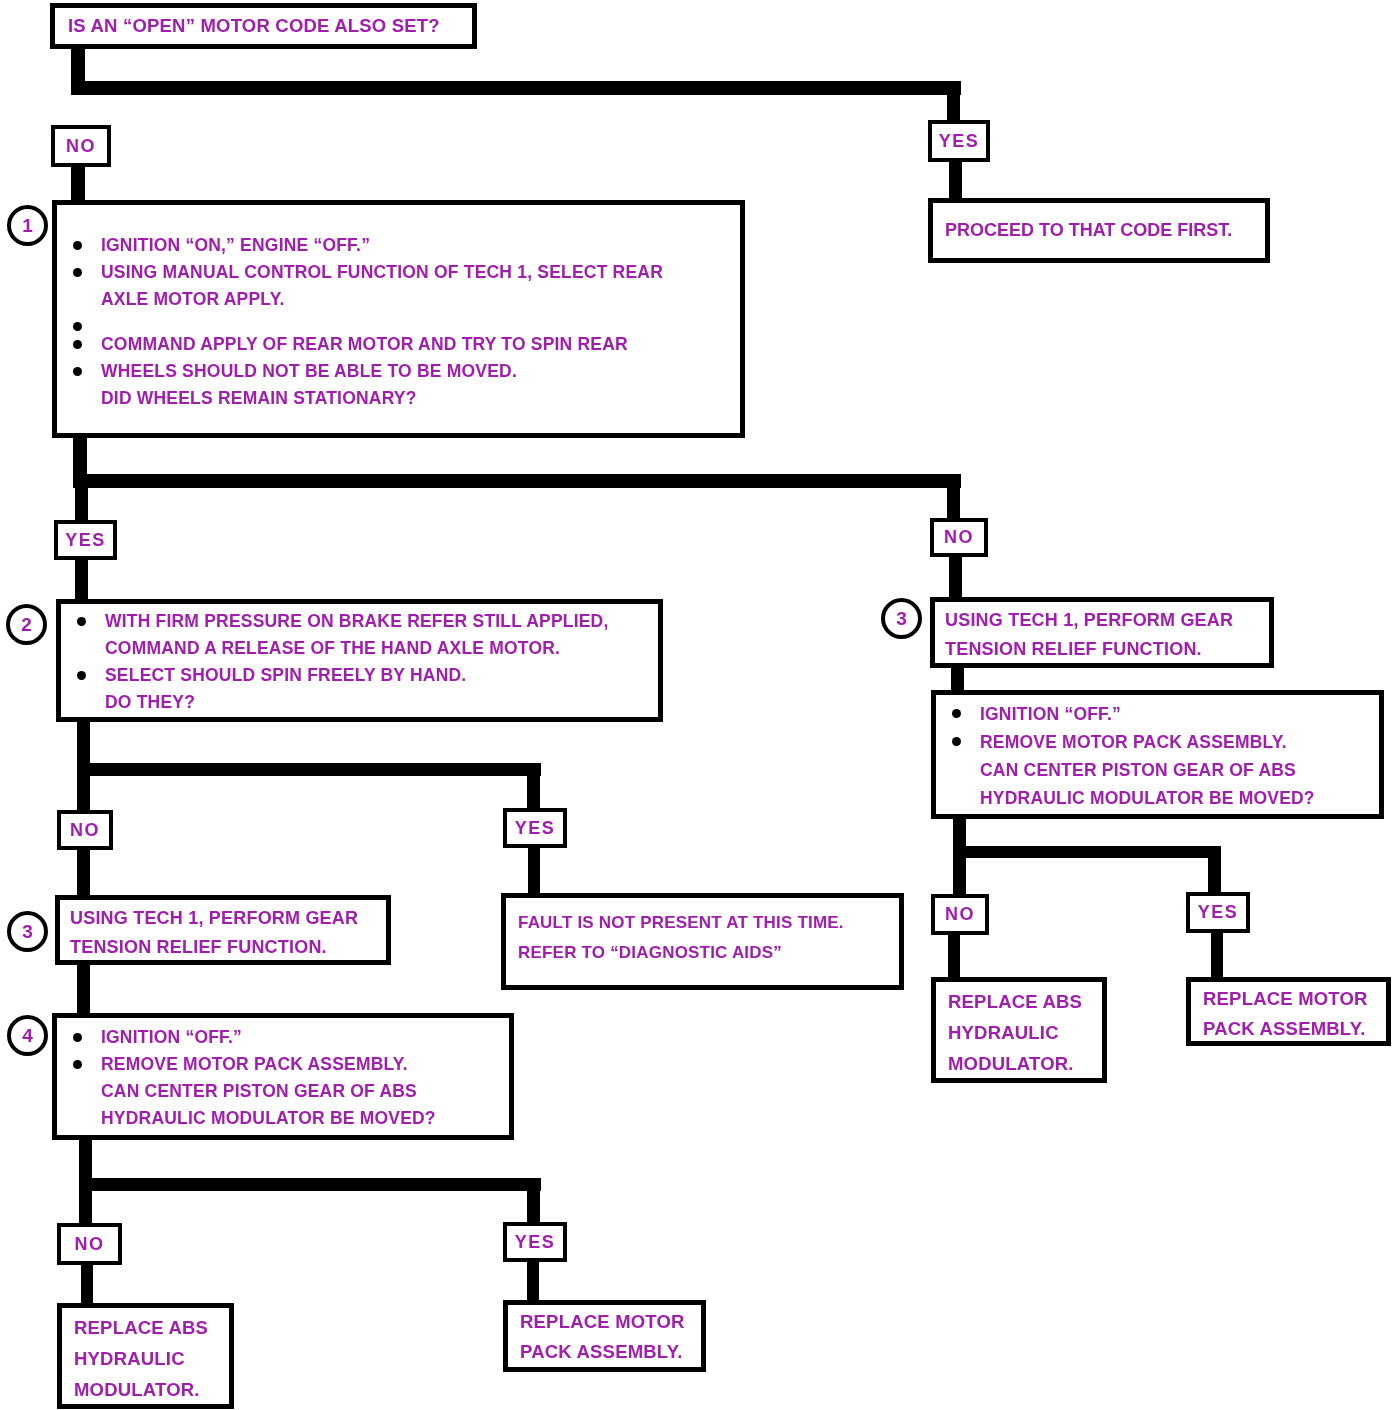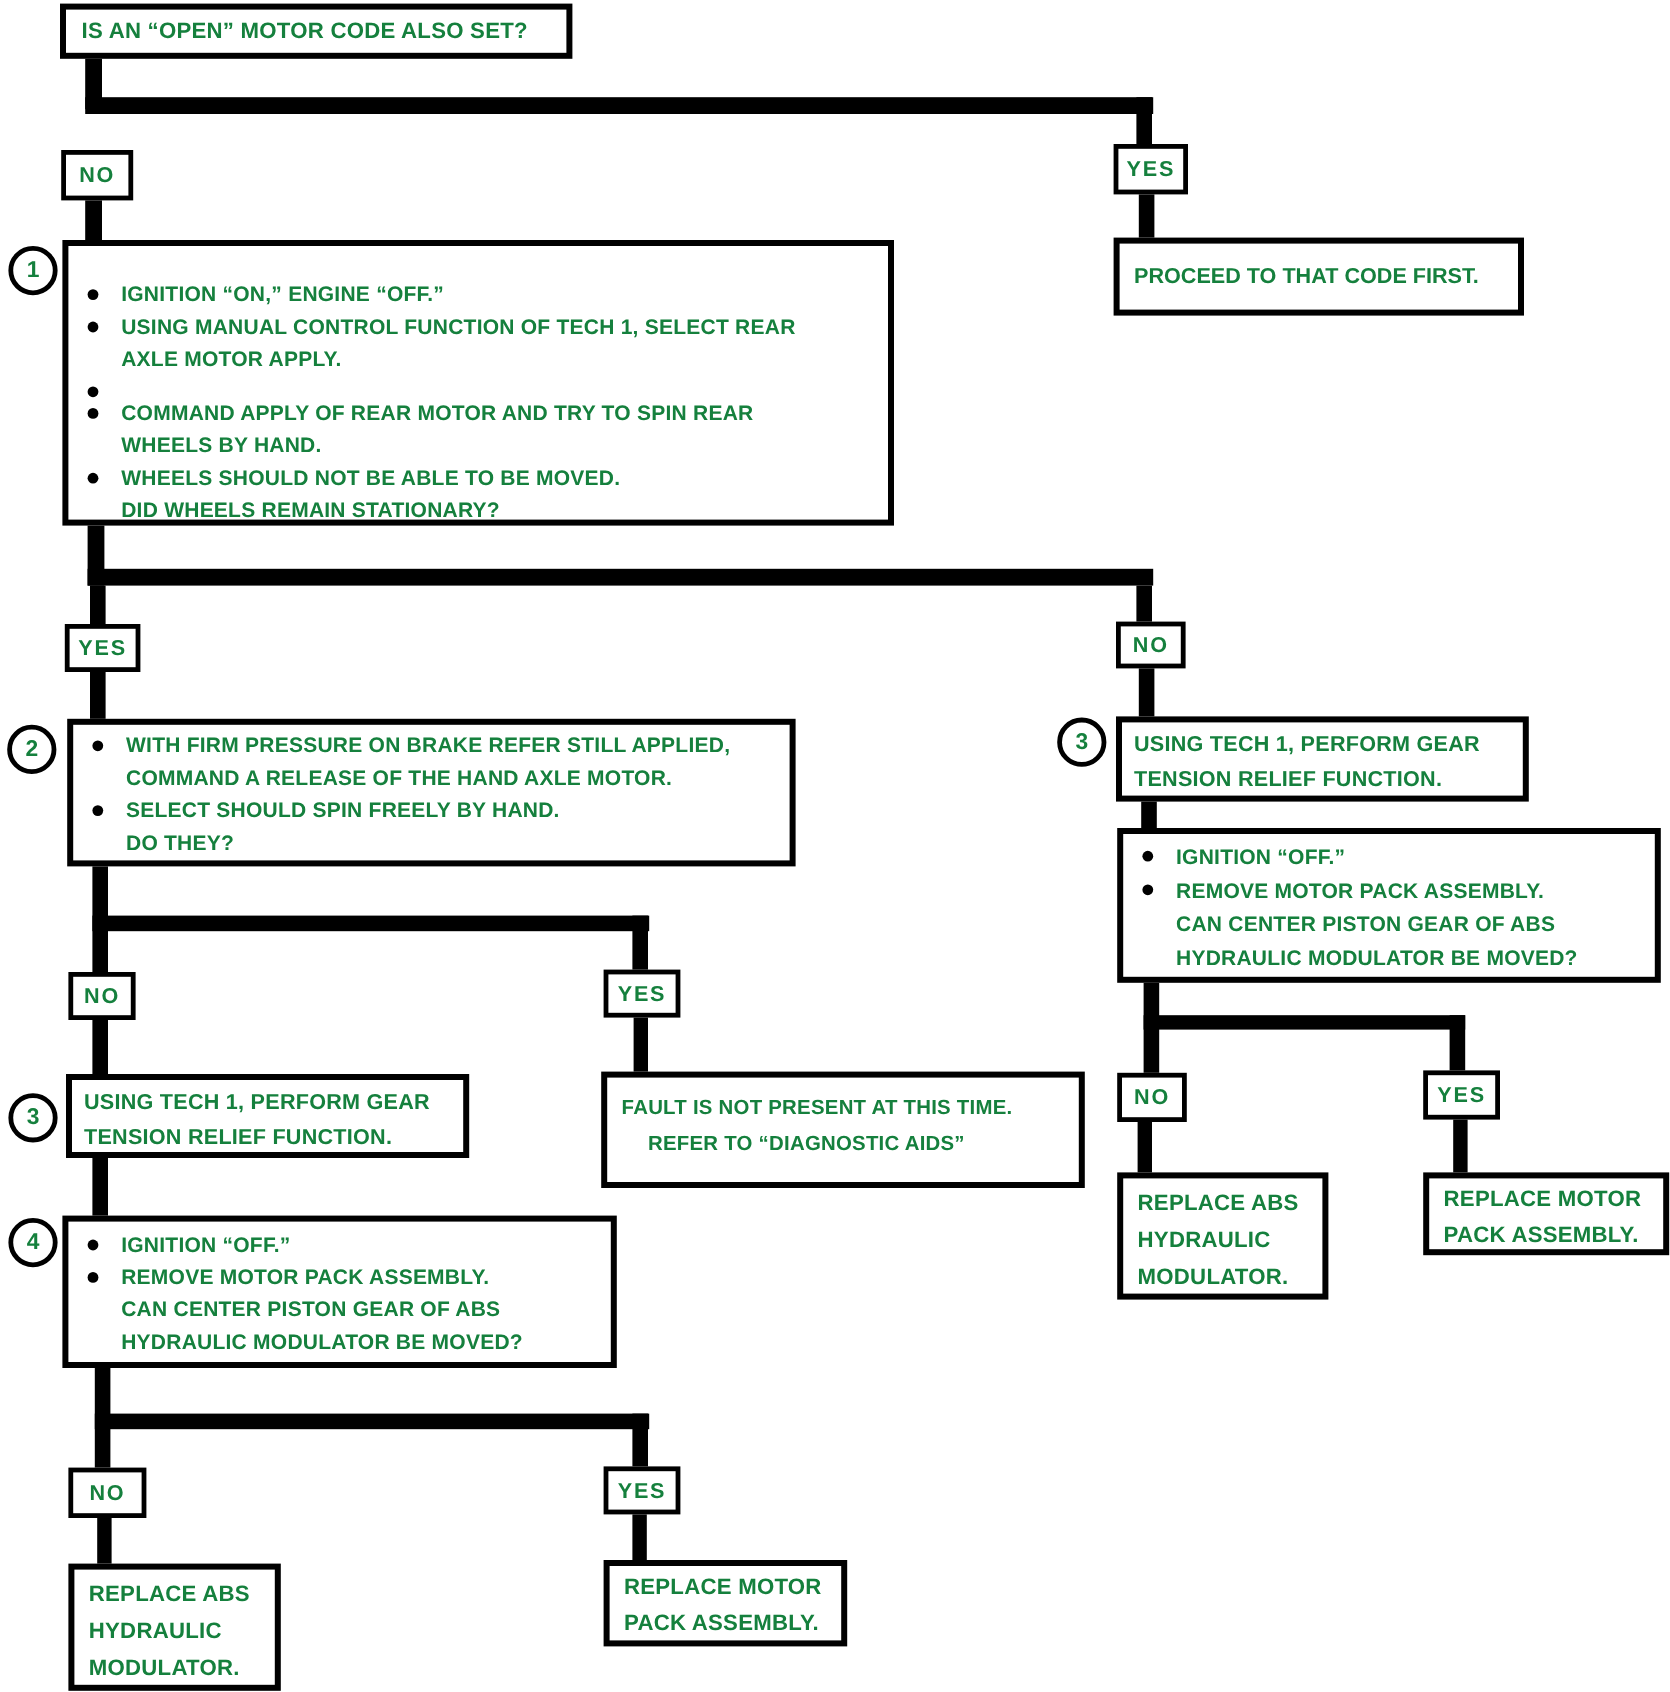--- a/index.html
+++ b/index.html
@@ -2,21 +2,21 @@
 <html><head>
 <meta charset="utf-8">
 <style>
   html, body { margin: 0; padding: 0; background: #ffffff; }
   #canvas {
     position: relative;
     width: 1392px;
     height: 1410px;
     background: #ffffff;
     font-family: "Liberation Sans", sans-serif;
-    color: #15803d;
+    color: #a21caf;
     overflow: hidden;
   }
   .box {
     position: absolute;
     background: #ffffff;
     border: 5px solid #000000;
     box-sizing: border-box;
     font-weight: bold;
   }
   .label {
@@ -132,23 +132,20 @@
     <div class="row cont">
         <span>AXLE MOTOR APPLY.</span>
       </div>
     <div class="row">
         <span class="dot"></span>
       </div>
     <div class="row">
         <span class="dot"></span>
         <span>COMMAND APPLY OF REAR MOTOR AND TRY TO SPIN REAR</span>
       </div>
-    <div class="row cont">
-        <span>WHEELS BY HAND.</span>
-      </div>
     <div class="row">
         <span class="dot"></span>
         <span>WHEELS SHOULD NOT BE ABLE TO BE MOVED.</span>
       </div>
     <div class="row cont">
         <span>DID WHEELS REMAIN STATIONARY?</span>
       </div>
   </div>
 
   <div class="label" style="left:54px; top:520px; width:63px; height:40px;">YES</div>
@@ -170,21 +167,21 @@
     <div class="row cont">
         <span>DO THEY?</span>
       </div>
   </div>
 
   <div class="label" style="left:57px; top:810px; width:56px; height:40px;">NO</div>
   <div class="label" style="left:503px; top:808px; width:64px; height:40px;">YES</div>
 
   <div class="box plain" style="left:501px; top:893px; width:403px; height:97px; padding-top:10px; font-size:17px;">
     <div class="pline" style="line-height:30px;">FAULT IS NOT PRESENT AT THIS TIME.</div>
-    <div class="pline" style="line-height:30px;margin-left:22px;">REFER TO “DIAGNOSTIC AIDS”</div>
+    <div class="pline" style="line-height:30px;">REFER TO “DIAGNOSTIC AIDS”</div>
   </div>
 
   <div class="circle" style="left:7px; top:911px;">3</div>
   <div class="box plain" style="left:55px; top:895px; width:336px; height:70px; padding-top:4px; padding-left:10px;">
     <div class="pline">USING TECH 1, PERFORM GEAR</div>
     <div class="pline">TENSION RELIEF FUNCTION.</div>
   </div>
 
   <div class="circle" style="left:7px; top:1015px;">4</div>
   <div class="box bullets" style="left:52px; top:1013px; width:462px; height:127px; padding-top:6px;">

